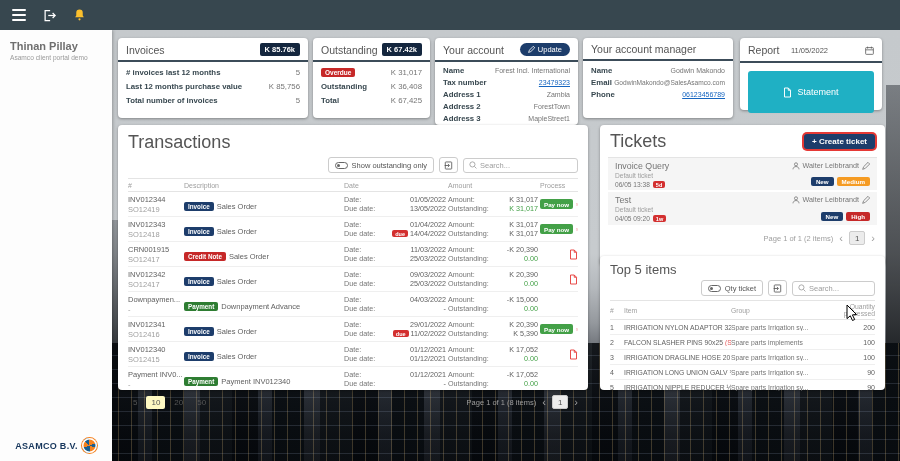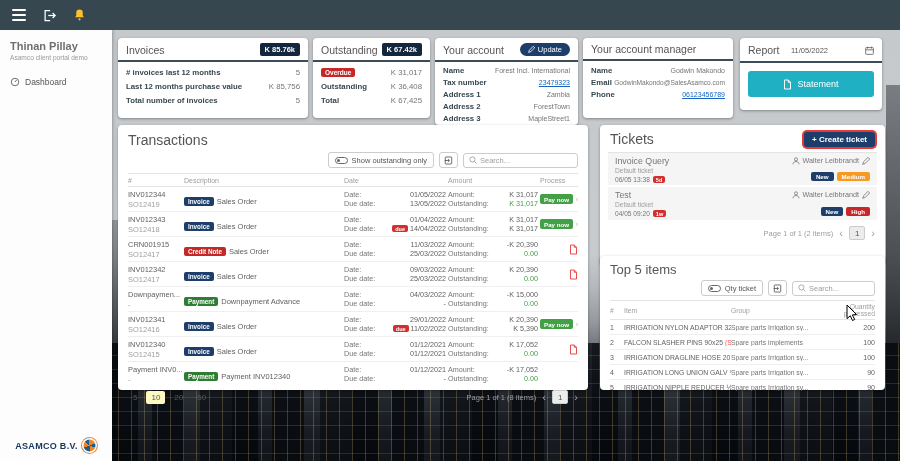--- a/index.html
+++ b/index.html
@@ -41,26 +41,26 @@
   .chdr { display:flex; align-items:center; justify-content:space-between; padding:5px 8px 4px; border-bottom:2px solid #3c4c59; }
   .ctitle { font-size:10.5px; color:#555; }
   .kpill { background:#14263e; color:#fff; font-size:7.5px; font-weight:bold; padding:2px 5px; border-radius:2px; }
   .srow { display:flex; justify-content:space-between; align-items:center; padding:2.5px 8px; }
   .srow .l { font-size:7.8px; font-weight:bold; color:#37474f; }
   .srow .v { font-size:7.8px; color:#757575; text-align:right; }
   .srow .v.link, .link { color:#1565c0; text-decoration:underline; cursor:pointer; }
   .redpill { background:#c62828; color:#fff; font-size:6.5px; font-weight:bold; padding:1px 4px; border-radius:2px; }
 
   .updbtn { display:flex; align-items:center; gap:3px; background:#1d3d6b; color:#fff; font-size:7.5px; padding:2px 8px; border-radius:9px; border:none; cursor:pointer; }
-  .tealbtn { display:flex; align-items:center; justify-content:center; gap:5px; background:#1fb0c4; color:#fff; font-size:9px; width:calc(100% - 16px); margin:8px; height:26px; border:none; border-radius:3px; cursor:pointer; }
+  .tealbtn { display:flex; align-items:center; justify-content:center; gap:5px; background:#1fb0c4; color:#fff; font-size:9px; width:calc(100% - 16px); margin:8px; height:42px; border:none; border-radius:3px; cursor:pointer; }
   .dateinput { display:flex; align-items:center; gap:4px; }
   .dateinput input { border:none; outline:none; font-size:7.5px; color:#555; width:70px; font-family:"Liberation Sans",sans-serif; }
 
   
-  .bigtitle { font-size:14px; color:#555; }
+  .bigtitle { font-size:18px; color:#555; }
   .toolbar { display:flex; justify-content:flex-end; align-items:center; gap:5px; margin-top:4px; }
   .tbtn { display:flex; align-items:center; gap:4px; border:1px solid #ccc; background:#fff; border-radius:3px; padding:2.5px 6px; font-size:7.5px; color:#555; cursor:pointer; }
   .toggle { width:13px; height:7px; border:1px solid #666; border-radius:4px; position:relative; }
   .toggle::after { content:''; position:absolute; left:1px; top:1px; width:3.5px; height:3.5px; border-radius:50%; background:#666; }
   .sq { padding:2.5px 4px; }
   .search { display:flex; align-items:center; gap:3px; border:1px solid #ccc; border-radius:3px; background:#fff; padding:2px 5px; }
   .search input { border:none; outline:none; font-size:7.5px; width:92px; color:#555; font-family:"Liberation Sans",sans-serif; }
   .search input::placeholder { color:#9e9e9e; }
 
   
@@ -151,27 +151,20 @@
           <circle cx="12" cy="20" r="2"></circle>
         </svg>
     </div>
   </div>
 
   <div class="sidebar">
     <div class="sb-user">
       <div class="sb-name">Thinan Pillay</div>
       <div class="sb-sub">Asamco client portal demo</div>
     </div>
-    <div class="sb-nav">
-      <svg width="10" height="10" viewBox="0 0 24 24" fill="none" stroke="#555" stroke-width="2">
-          <circle cx="12" cy="12" r="9"></circle>
-          <path d="M12 12l4-5"></path>
-        </svg>
-      <span>Dashboard</span>
-    </div>
     <div class="sb-logo">
       <b>ASAMCO B.V.</b>
       <span class="globe"></span>
     </div>
   </div>
 
   <div class="card" style="left:118px; top:38px; width:190px; height:80px;">
     <div class="chdr">
       <span class="ctitle">Invoices</span>
       <span class="kpill">K 85.76k</span>

